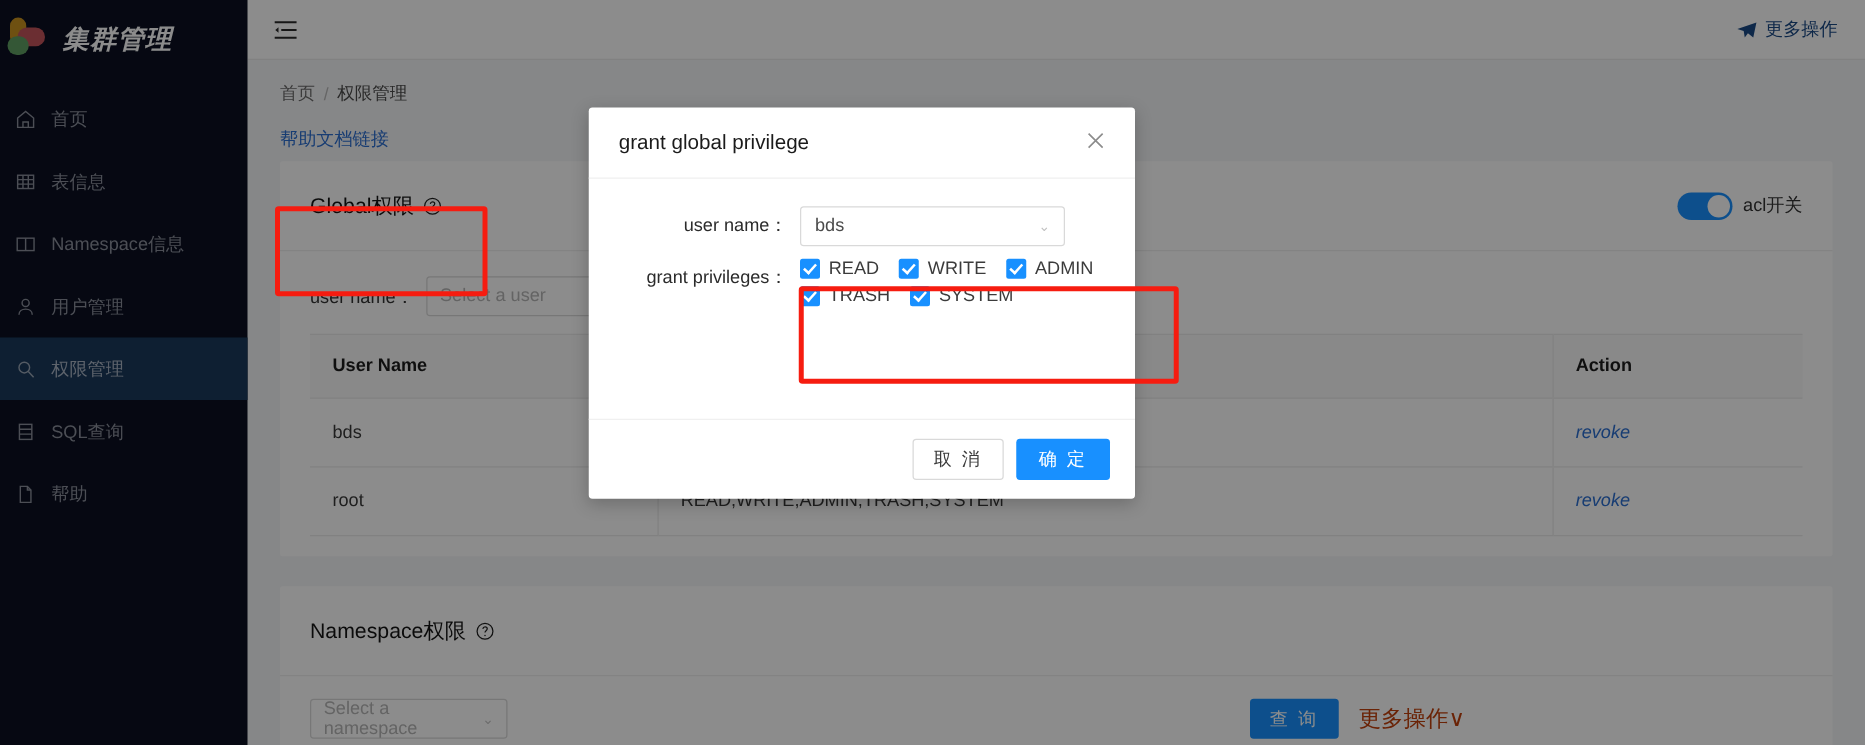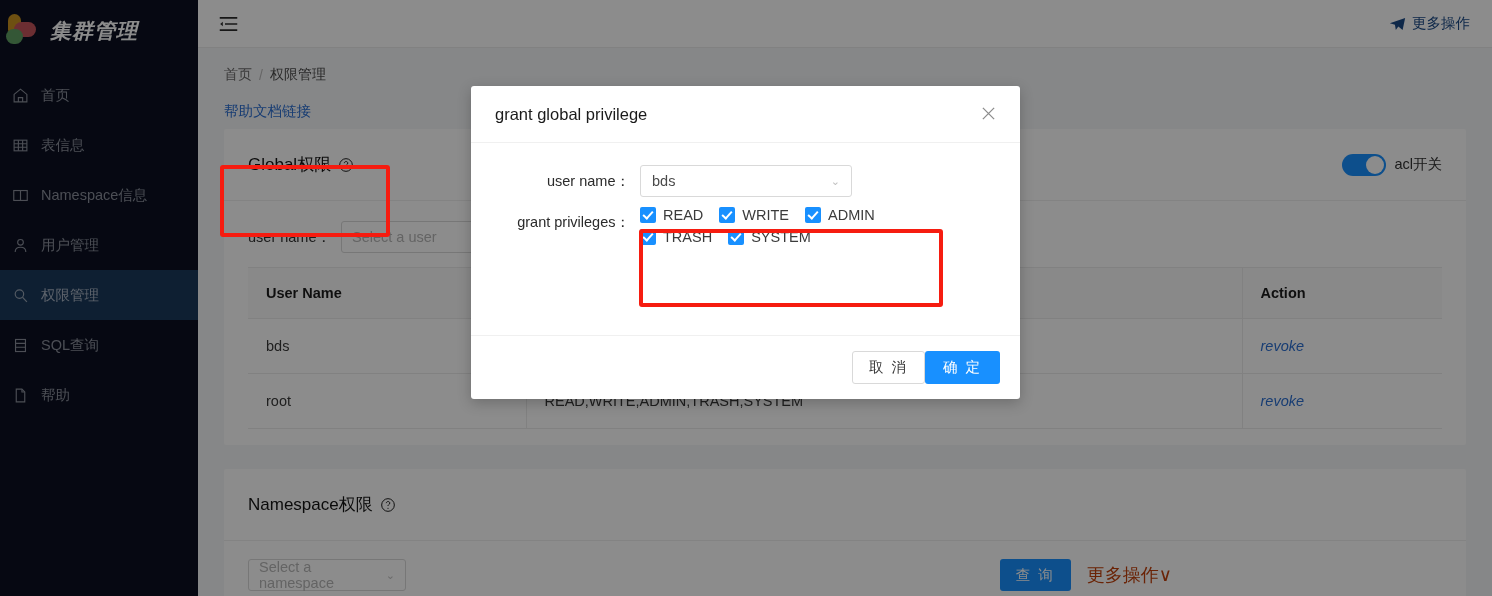--- a/index.html
+++ b/index.html
@@ -133,21 +133,21 @@
   }
   .more-ops { color: #c2410c; font-size: 18px; margin-left: 6px; cursor: pointer; }
 
   
   .mask {
     position: absolute; left: 0; top: 0; width: 1492px; height: 596px;
     background: rgba(0,0,0,0.45); z-index: 20;
   }
   .modal {
     position: absolute; left: 471px; top: 86px;
-    width: 549px; height: 313px;
+    width: 437px; height: 313px;
     background: #ffffff; border-radius: 3px;
     box-shadow: 0 4px 14px rgba(0,0,0,0.22);
     z-index: 30;
   }
   .modal-head {
     height: 57px; display: flex; align-items: center;
     padding: 0 24px; border-bottom: 1px solid #f0f0f0;
     justify-content: space-between;
   }
   .modal-title { font-size: 16.5px; color: #1b1b1b; }
@@ -174,21 +174,21 @@
   .cb-box::after {
     content: ""; position: absolute; left: 5px; top: 2px;
     width: 4px; height: 8px; border: solid #fff;
     border-width: 0 2px 2px 0; transform: rotate(42deg);
   }
   .cb-label { font-size: 14.5px; color: #3b3b3b; }
   .modal-foot {
     position: absolute; left: 0; bottom: 0; width: 100%;
     height: 64px; border-top: 1px solid #f0f0f0;
     display: flex; align-items: center; justify-content: flex-end;
-    padding-right: 20px; 
+    padding-right: 20px; gap: 10px;
   }
   .btn-cancel {
     height: 33px; padding: 0 16px; background: #fff;
     border: 1px solid #d9d9d9; border-radius: 3px;
     font-size: 14.5px; color: #3b3b3b; letter-spacing: 2px; cursor: pointer;
   }
   .btn-ok {
     height: 33px; padding: 0 18px; background: #1890ff;
     border: none; border-radius: 3px;
     font-size: 14.5px; color: #fff; letter-spacing: 2px; cursor: pointer;

